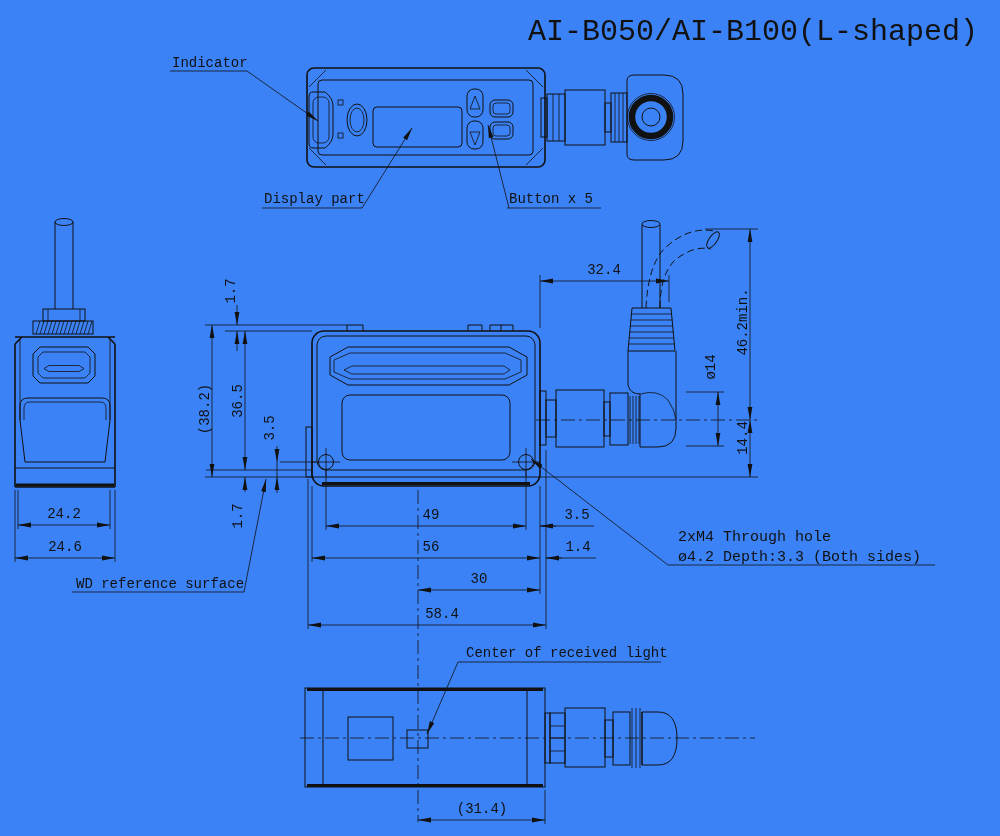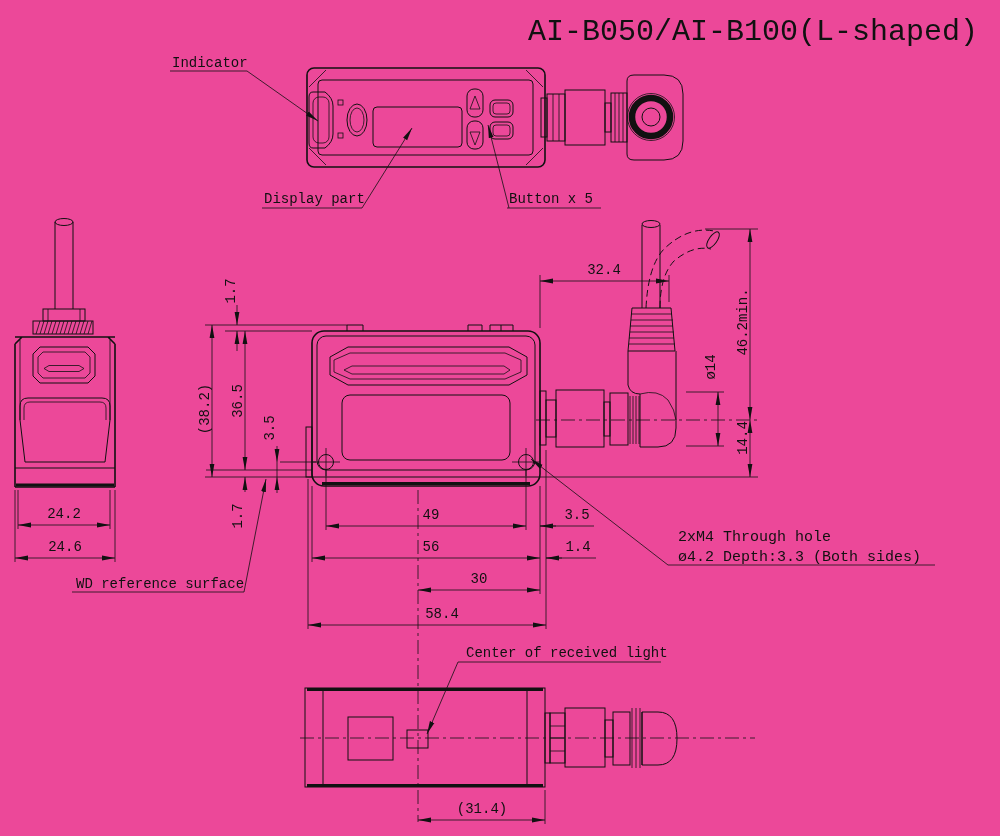--- a/index.html
+++ b/index.html
@@ -1,16 +1,16 @@
 <!DOCTYPE html>
 <html><head>
 <meta charset="utf-8">
 <style>
   html,body{margin:0;padding:0;background:#fff;}
-  .stage{width:1000px;height:836px;position:relative;background:#ec4899;}
+  .stage{width:1000px;height:836px;position:relative;background:#3b82f6;}
   svg{display:block;}
   svg text{font-family:"Liberation Mono","DejaVu Sans Mono",monospace;fill:#111;}
   .t-title{font-size:30px;letter-spacing:0px;}
   .lbl{font-size:14px;}
   .dim{font-size:14px;}
   .note{font-size:15px;}
   .ln{stroke:#111;stroke-width:1;fill:none;}
   .ln2{stroke:#111;stroke-width:1.6;fill:none;}
   .thick{stroke:#111;stroke-width:3;fill:none;}
   .thin{stroke:#111;stroke-width:.8;fill:none;}

